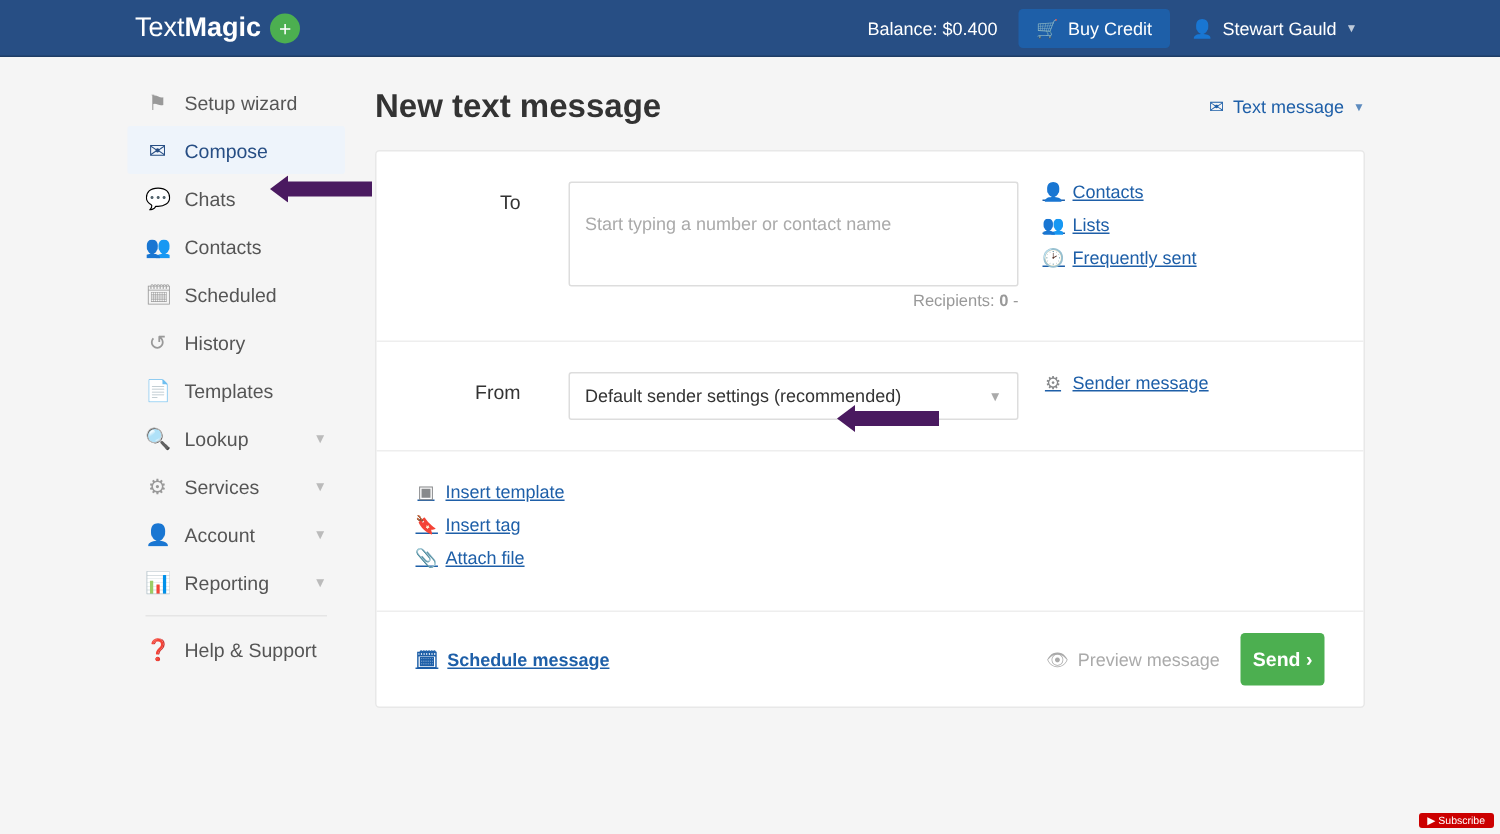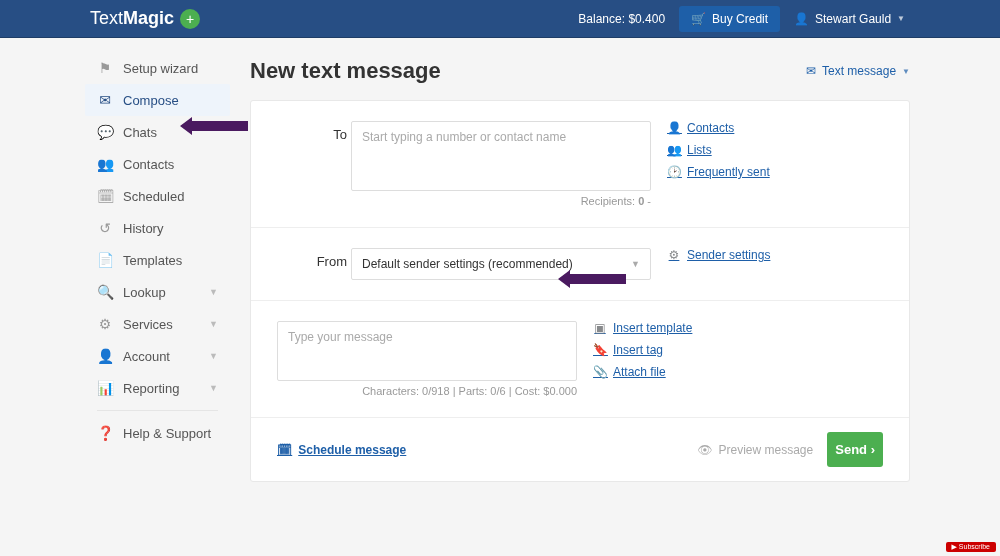--- a/index.html
+++ b/index.html
@@ -24,30 +24,30 @@
     .sb-icon { color: #999; font-size: 14px; width: 16px; text-align: center; }
     .sb-item.active .sb-icon { color: #274e84; }
     .sb-divider { border: none; border-top: 1px solid #e5e5e5; margin: 6px 12px; }
 
     .main { flex: 1; padding: 20px 90px 20px 20px; }
     .title-row { display: flex; align-items: center; justify-content: space-between; margin-bottom: 16px; }
     .title { font-size: 22px; font-weight: 700; color: #333; }
     .type-link { color: #1e5fa8; font-size: 12px; display: flex; align-items: center; gap: 6px; cursor: pointer; }
 
     .panel { background: #fff; border: 1px solid #e8e8e8; border-radius: 3px; }
-    .section { padding: 20px 26px; border-bottom: 1px solid #eee; display: flex; gap: 4px; }
+    .section { padding: 20px 26px; border-bottom: 1px solid #eee; display: flex; gap: 32px; }
     .section:last-of-type { border-bottom: none; }
     .sec-label { width: 70px; text-align: right; font-size: 13px; color: #333; padding-top: 6px; }
     .sec-body { flex: 1; display: flex; gap: 16px; }
     .input-col { flex: 1; max-width: 300px; }
     .side-links { width: 150px; }
     .side-links a { display: flex; align-items: center; color: #1e5fa8; text-decoration: underline; font-size: 12px; margin-bottom: 8px; gap: 6px; cursor: pointer; }
     .side-links .ic { color: #888a8c; width: 14px; text-align: center; text-decoration: none; display: inline-block; }
 
-    .input-box { border: 1px solid #ddd; border-radius: 2px; padding: 8px 10px; color: #aaa; font-size: 12px; background: #fff; }
+    .input-box { border: 1px solid #ddd; border-radius: 2px; padding: 20px 10px; color: #aaa; font-size: 12px; background: #fff; }
     .to-box { min-height: 70px; }
     .msg-box { min-height: 60px; }
     .helper-right { text-align: right; font-size: 11px; color: #999; margin-top: 4px; }
 
     .select-box { border: 1px solid #ddd; border-radius: 2px; padding: 8px 10px; font-size: 12px; display: flex; align-items: center; justify-content: space-between; cursor: pointer; background: #fff; position: relative; }
     .select-box .sc { color: #aaa; font-size: 9px; }
 
     .footer-row { padding: 14px 26px; display: flex; align-items: center; }
     .schedule-link { color: #1e5fa8; font-weight: 700; font-size: 12px; text-decoration: underline; display: flex; align-items: center; gap: 6px; }
     .footer-right { margin-left: auto; display: flex; align-items: center; gap: 14px; }
@@ -187,32 +187,28 @@
           <div class="sec-body">
             <div class="input-col">
               <div class="select-box">
                 <span>Default sender settings (recommended)</span>
                 <span class="sc">▼</span>
               </div>
             </div>
             <div class="side-links">
               <a>
                   <span class="ic settings-gear">⚙</span>
-                  <span>Sender settings</span>
+                  <span>Sender message</span>
                 </a>
             </div>
           </div>
         </div>
 
         <div class="section">
           <div class="sec-body">
-            <div class="input-col">
-              <div class="input-box msg-box">Type your message</div>
-              <div class="helper-right">Characters: 0/918  |  Parts: 0/6  |  Cost: $0.000</div>
-            </div>
             <div class="side-links">
               <a>
                   <span class="ic">▣</span>
                   <span>Insert template</span>
                 </a>
               <a>
                   <span class="ic">🔖</span>
                   <span>Insert tag</span>
                 </a>
               <a>

